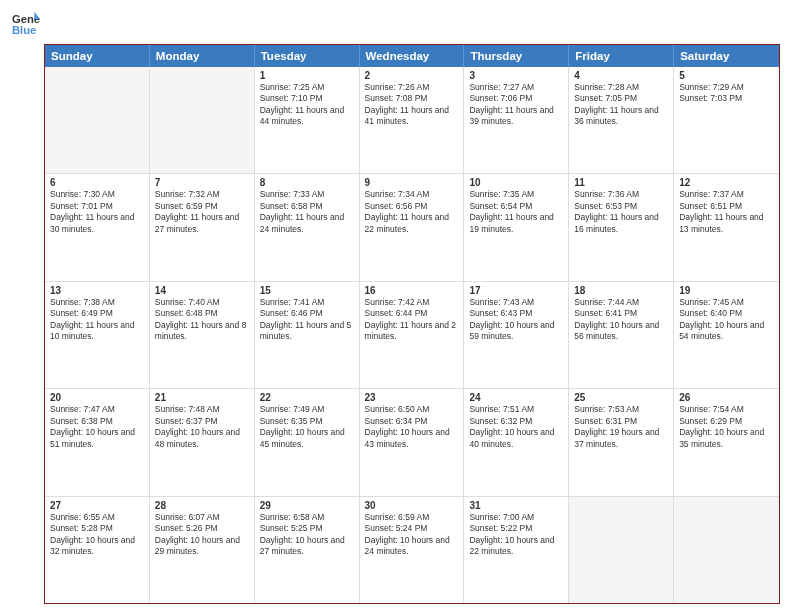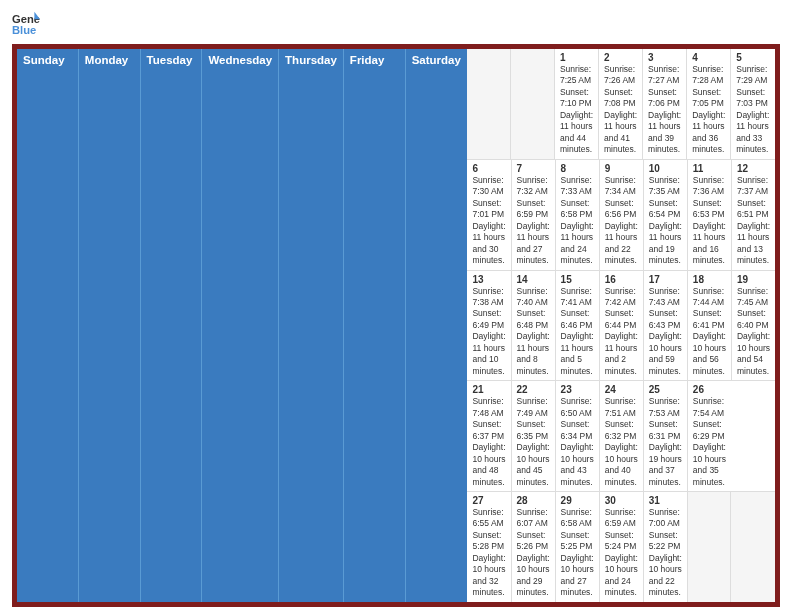--- a/index.html
+++ b/index.html
@@ -40,22 +40,23 @@
       color: #333;
       font-weight: 300;
     }
     .location {
       font-size: 14px;
       color: #555;
     }
     .calendar {
       flex: 1;
       display: flex;
-      flex-direction: row;
-      border: 5px solid #7f1d1d;
+      flex-direction: column;
+      border: 1px solid #7f1d1d;
+      margin-left: 32px;
     }
     .cal-header {
       display: grid;
       grid-template-columns: repeat(7, 1fr);
       background: #3a7bbf;
     }
     .cal-header-cell {
       color: #fff;
       font-size: 11.5px;
       font-weight: bold;
@@ -150,21 +151,20 @@
           <div class="cal-cell">
             <div class="day-num">4</div>
             <div class="cell-line">Sunrise: 7:28 AM</div>
             <div class="cell-line">Sunset: 7:05 PM</div>
             <div class="cell-line">Daylight: 11 hours and 36 minutes.</div>
           </div>
           <div class="cal-cell">
             <div class="day-num">5</div>
             <div class="cell-line">Sunrise: 7:29 AM</div>
             <div class="cell-line">Sunset: 7:03 PM</div>
-            <div class="cell-line">Daylight: 11 hours and 33 minutes.</div>
           </div>
         </div>
         <div class="cal-row">
           <div class="cal-cell">
             <div class="day-num">6</div>
             <div class="cell-line">Sunrise: 7:30 AM</div>
             <div class="cell-line">Sunset: 7:01 PM</div>
             <div class="cell-line">Daylight: 11 hours and 30 minutes.</div>
           </div>
           <div class="cal-cell">
@@ -242,20 +242,26 @@
             <div class="cell-line">Daylight: 10 hours and 56 minutes.</div>
           </div>
           <div class="cal-cell">
             <div class="day-num">19</div>
             <div class="cell-line">Sunrise: 7:45 AM</div>
             <div class="cell-line">Sunset: 6:40 PM</div>
             <div class="cell-line">Daylight: 10 hours and 54 minutes.</div>
           </div>
         </div>
         <div class="cal-row">
+          <div class="cal-cell">
+            <div class="day-num">20</div>
+            <div class="cell-line">Sunrise: 7:47 AM</div>
+            <div class="cell-line">Sunset: 6:38 PM</div>
+            <div class="cell-line">Daylight: 10 hours and 51 minutes.</div>
+          </div>
           <div class="cal-cell">
             <div class="day-num">21</div>
             <div class="cell-line">Sunrise: 7:48 AM</div>
             <div class="cell-line">Sunset: 6:37 PM</div>
             <div class="cell-line">Daylight: 10 hours and 48 minutes.</div>
           </div>
           <div class="cal-cell">
             <div class="day-num">22</div>
             <div class="cell-line">Sunrise: 7:49 AM</div>
             <div class="cell-line">Sunset: 6:35 PM</div>

